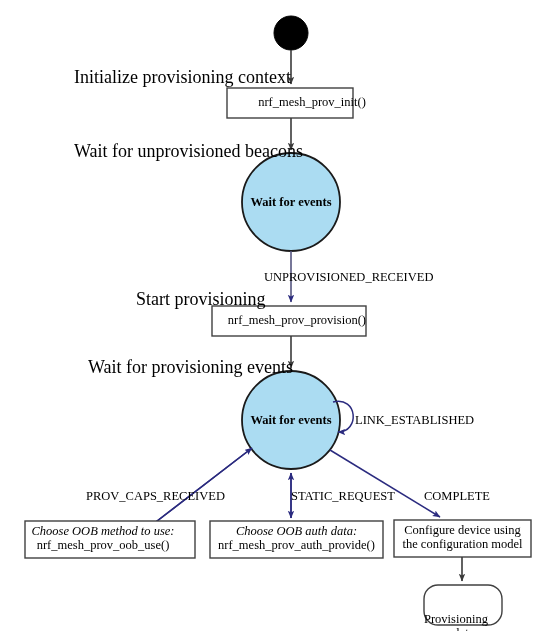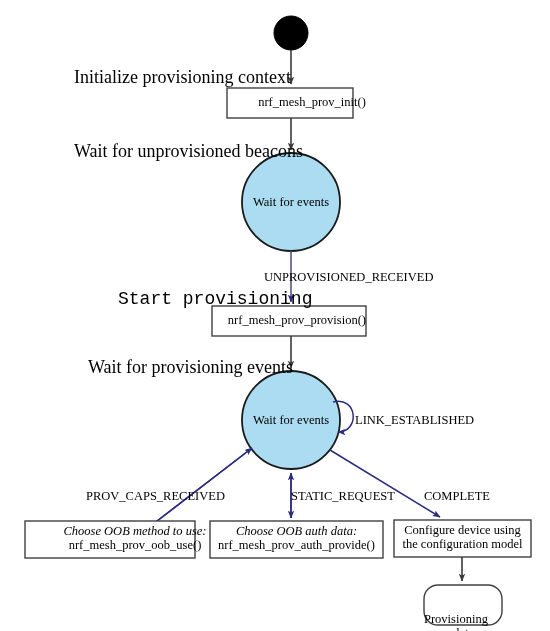--- a/index.html
+++ b/index.html
@@ -38,21 +38,21 @@
     white-space: nowrap;
   }
   .edge-label {
     position: absolute;
     font-family: "Liberation Serif", "DejaVu Serif", serif;
     font-size: 12.5px;
     color: #000000;
     white-space: nowrap;
   }
   .state-label {
-    font-weight: normal;
+    font-weight: bold;
     font-size: 12.5px;
   }
   .box-label-italic {
     font-style: italic;
     font-size: 12.5px;
   }
   .box-label-plain {
     font-size: 12.5px;
   }
   .terminal-label {
@@ -115,21 +115,21 @@
   </svg>
 
   <div class="node-text box-label-plain" style="left:227px; top:95px; width:126px;margin-left:22px;">nrf_mesh_prov_init()</div>
 
   <div class="node-text state-label" style="left:242px; top:195px; width:98px;">Wait for events</div>
 
   <div class="node-text box-label-plain" style="left:212px; top:313px; width:154px;text-align:right;">nrf_mesh_prov_provision()</div>
 
   <div class="node-text state-label" style="left:242px; top:413px; width:98px;">Wait for events</div>
 
-  <div class="node-text" style="left:38px; top:524px; width:152px;padding-left:21px;">
+  <div class="node-text" style="left:27px; top:524px; width:152px;">
     <div class="box-label-italic">Choose OOB method to use:</div>
     <div class="box-label-plain">nrf_mesh_prov_oob_use()</div>
   </div>
 
   <div class="node-text" style="left:210px; top:524px; width:173px;">
     <div class="box-label-italic">Choose OOB auth data:</div>
     <div class="box-label-plain">nrf_mesh_prov_auth_provide()</div>
   </div>
 
   <div class="node-text" style="left:394px; top:523px; width:137px;">
@@ -139,21 +139,21 @@
 
   <div class="node-text" style="left:424px; top:612px; width:55px;">
     <div class="terminal-label">Provisioning</div>
     <div class="terminal-label">complete</div>
   </div>
 
   <div class="side-label" style="left:74px; top:67px;">Initialize provisioning context</div>
 
   <div class="side-label" style="left:74px; top:141px;">Wait for unprovisioned beacons</div>
 
-  <div class="side-label" style="left:118px; top:289px;font-family:Liberation Mono, monospace;">Start provisioning</div>
+  <div class="side-label" style="left:136px; top:289px;">Start provisioning</div>
 
   <div class="side-label" style="left:88px; top:357px;">Wait for provisioning events</div>
 
   <div class="edge-label" style="left:264px; top:270px;text-align:right;">UNPROVISIONED_RECEIVED</div>
 
   <div class="edge-label" style="left:355px; top:413px;">LINK_ESTABLISHED</div>
 
   <div class="edge-label" style="left:86px; top:489px;">PROV_CAPS_RECEIVED</div>
 
   <div class="edge-label" style="left:291px; top:489px;">STATIC_REQUEST</div>

